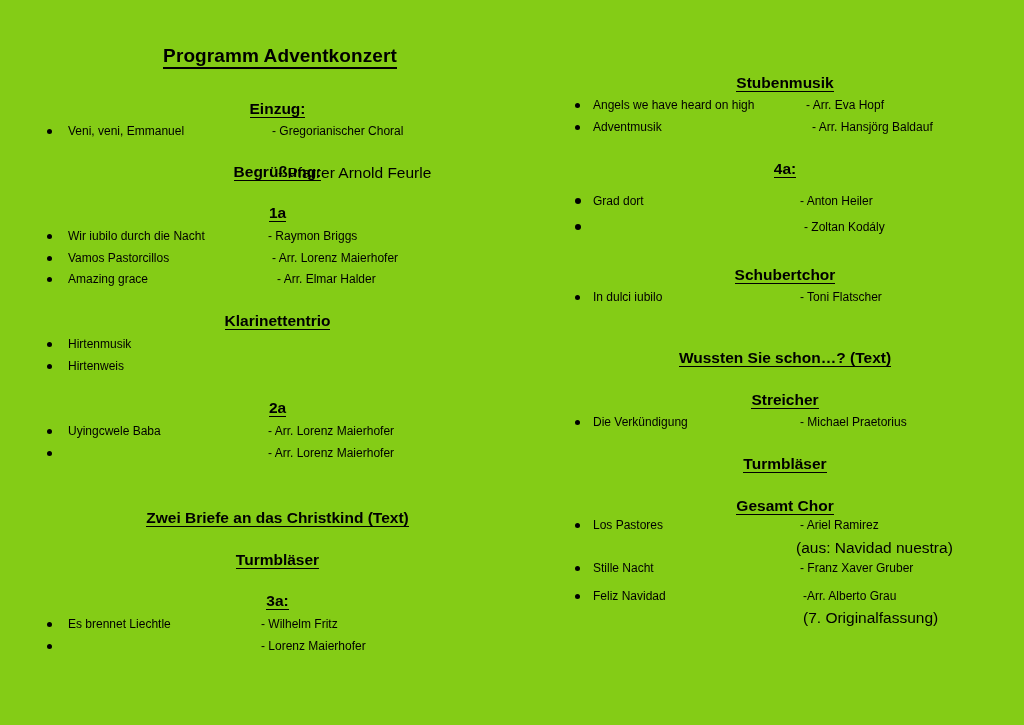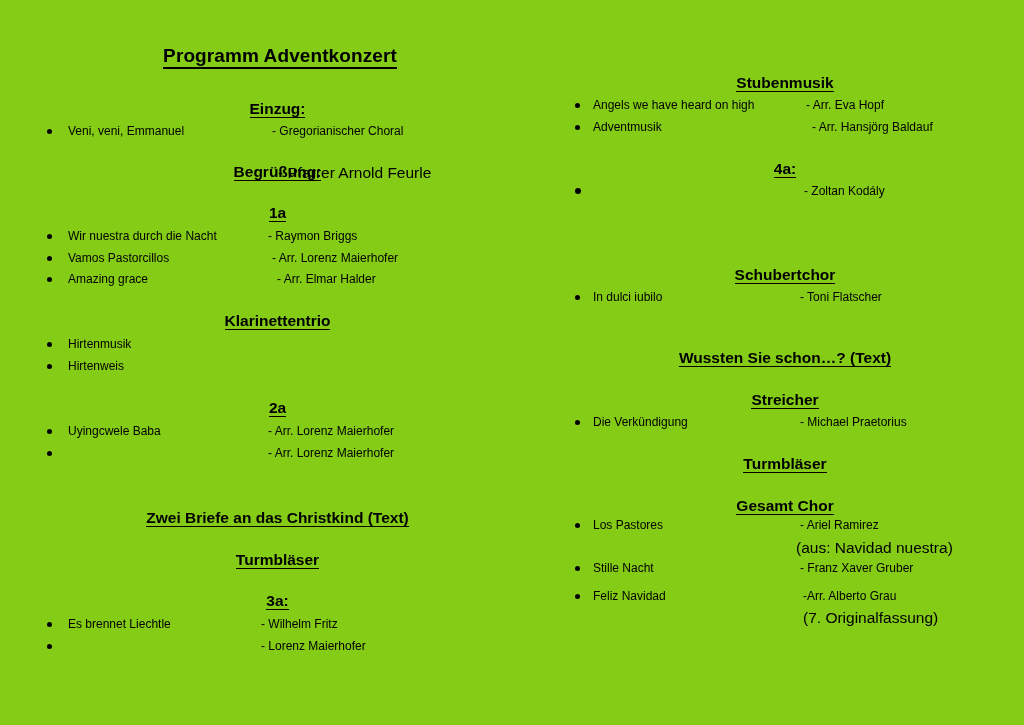--- a/index.html
+++ b/index.html
@@ -128,21 +128,21 @@
       <div class="heading"><span class="ul">Begrüßung:</span></div>
       <div class="credit-line" style="position:absolute;left:0;top:0;width:100%">
         <span style="left:253px">-  Pfarrer Arnold Feurle</span>
       </div>
     </div>
 
     <div class="block" style="top:203px">
       <div class="heading"><span class="ul">1a</span></div>
       <div class="row" style="margin-top:4px">
         <span class="bullet" style="left:22px"></span>
-        <span class="item-title" style="left:43px">Wir nuestra durch die Nacht</span>
+        <span class="item-title" style="left:43px">Wir iubilo durch die Nacht</span>
         <span class="item-credit" style="left:243px">- Raymon Briggs</span>
       </div>
       <div class="row">
         <span class="bullet" style="left:22px"></span>
         <span class="item-title" style="left:43px">Vamos Pastorcillos</span>
         <span class="item-credit" style="left:247px">- Arr.  Lorenz Maierhofer</span>
       </div>
       <div class="row">
         <span class="bullet" style="left:22px"></span>
         <span class="item-title" style="left:43px">Amazing grace</span>
@@ -209,20 +209,25 @@
       </div>
       <div class="row">
         <span class="bullet" style="left:25px"></span>
         <span class="item-title" style="left:43px">Adventmusik</span>
         <span class="item-credit" style="left:262px">- Arr. Hansjörg Baldauf</span>
       </div>
     </div>
 
     <div class="block" style="top:159px">
       <div class="heading"><span class="ul">4a:</span></div>
+      <div class="row tall" style="margin-top:10px">
+        <span class="bullet big" style="left:25px"></span>
+        <span class="item-title" style="left:43px">Grad dort</span>
+        <span class="item-credit" style="left:250px">- Anton Heiler</span>
+      </div>
       <div class="row tall">
         <span class="bullet big" style="left:25px"></span>
         <span class="item-credit" style="left:254px">- Zoltan Kodály</span>
       </div>
     </div>
 
     <div class="block" style="top:265px">
       <div class="heading"><span class="ul">Schubertchor</span></div>
       <div class="row" style="margin-top:3px">
         <span class="bullet" style="left:25px"></span>

